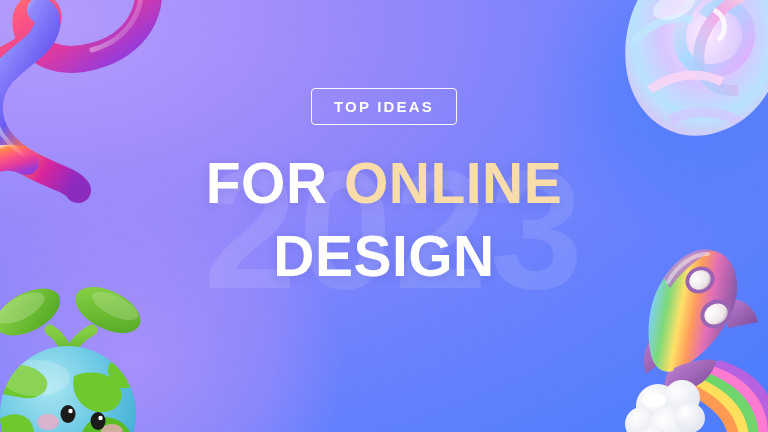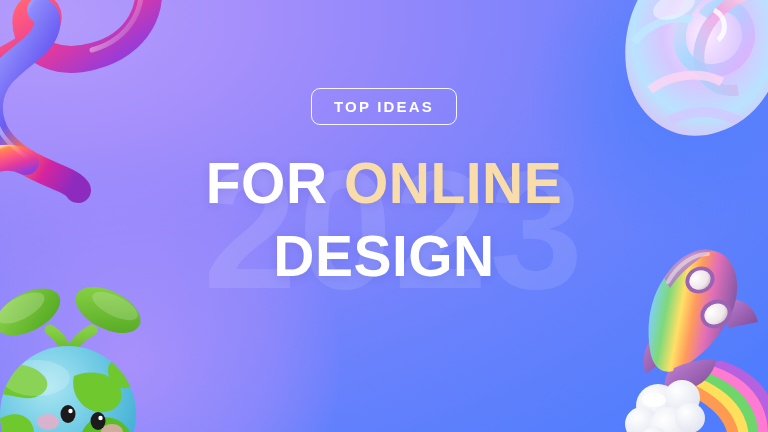--- a/index.html
+++ b/index.html
@@ -52,21 +52,21 @@
     display:flex; flex-direction:column;
     align-items:center;
     padding-top:88px;
   }
   .badge {
     display:inline-flex;
     align-items:center; justify-content:center;
     height:37px;
     padding:0 22px;
     border:1.6px solid rgba(255,255,255,.92);
-    border-radius:9px;
+    border-radius:4px;
     color:#ffffff;
     font-size:15px;
     font-weight:600;
     letter-spacing:2.2px;
     white-space:nowrap;
   }
   .headline {
     margin-top:22px;
     text-align:center;
     font-size:57px;

